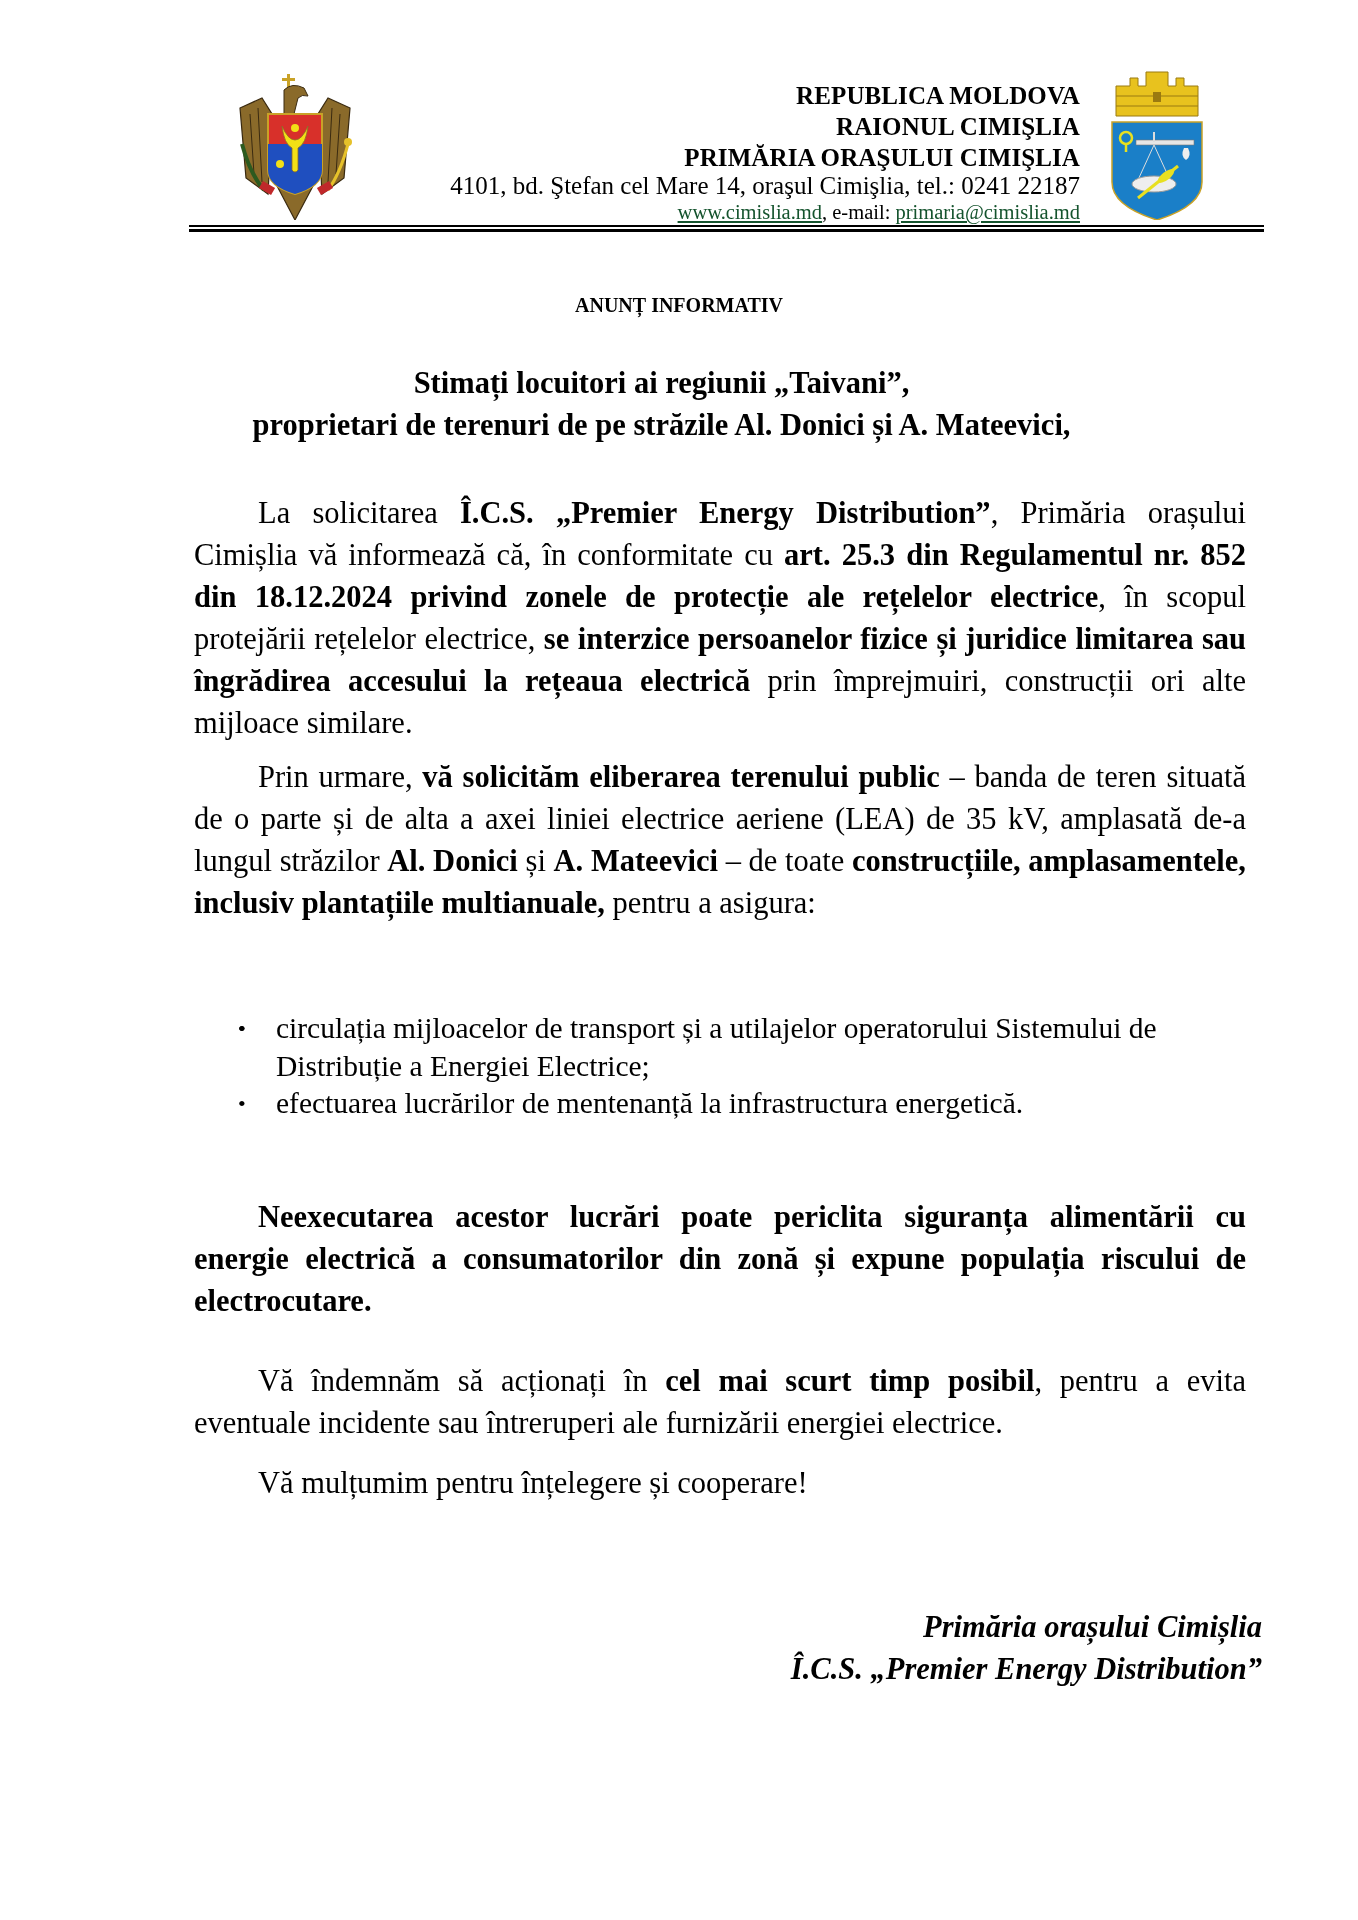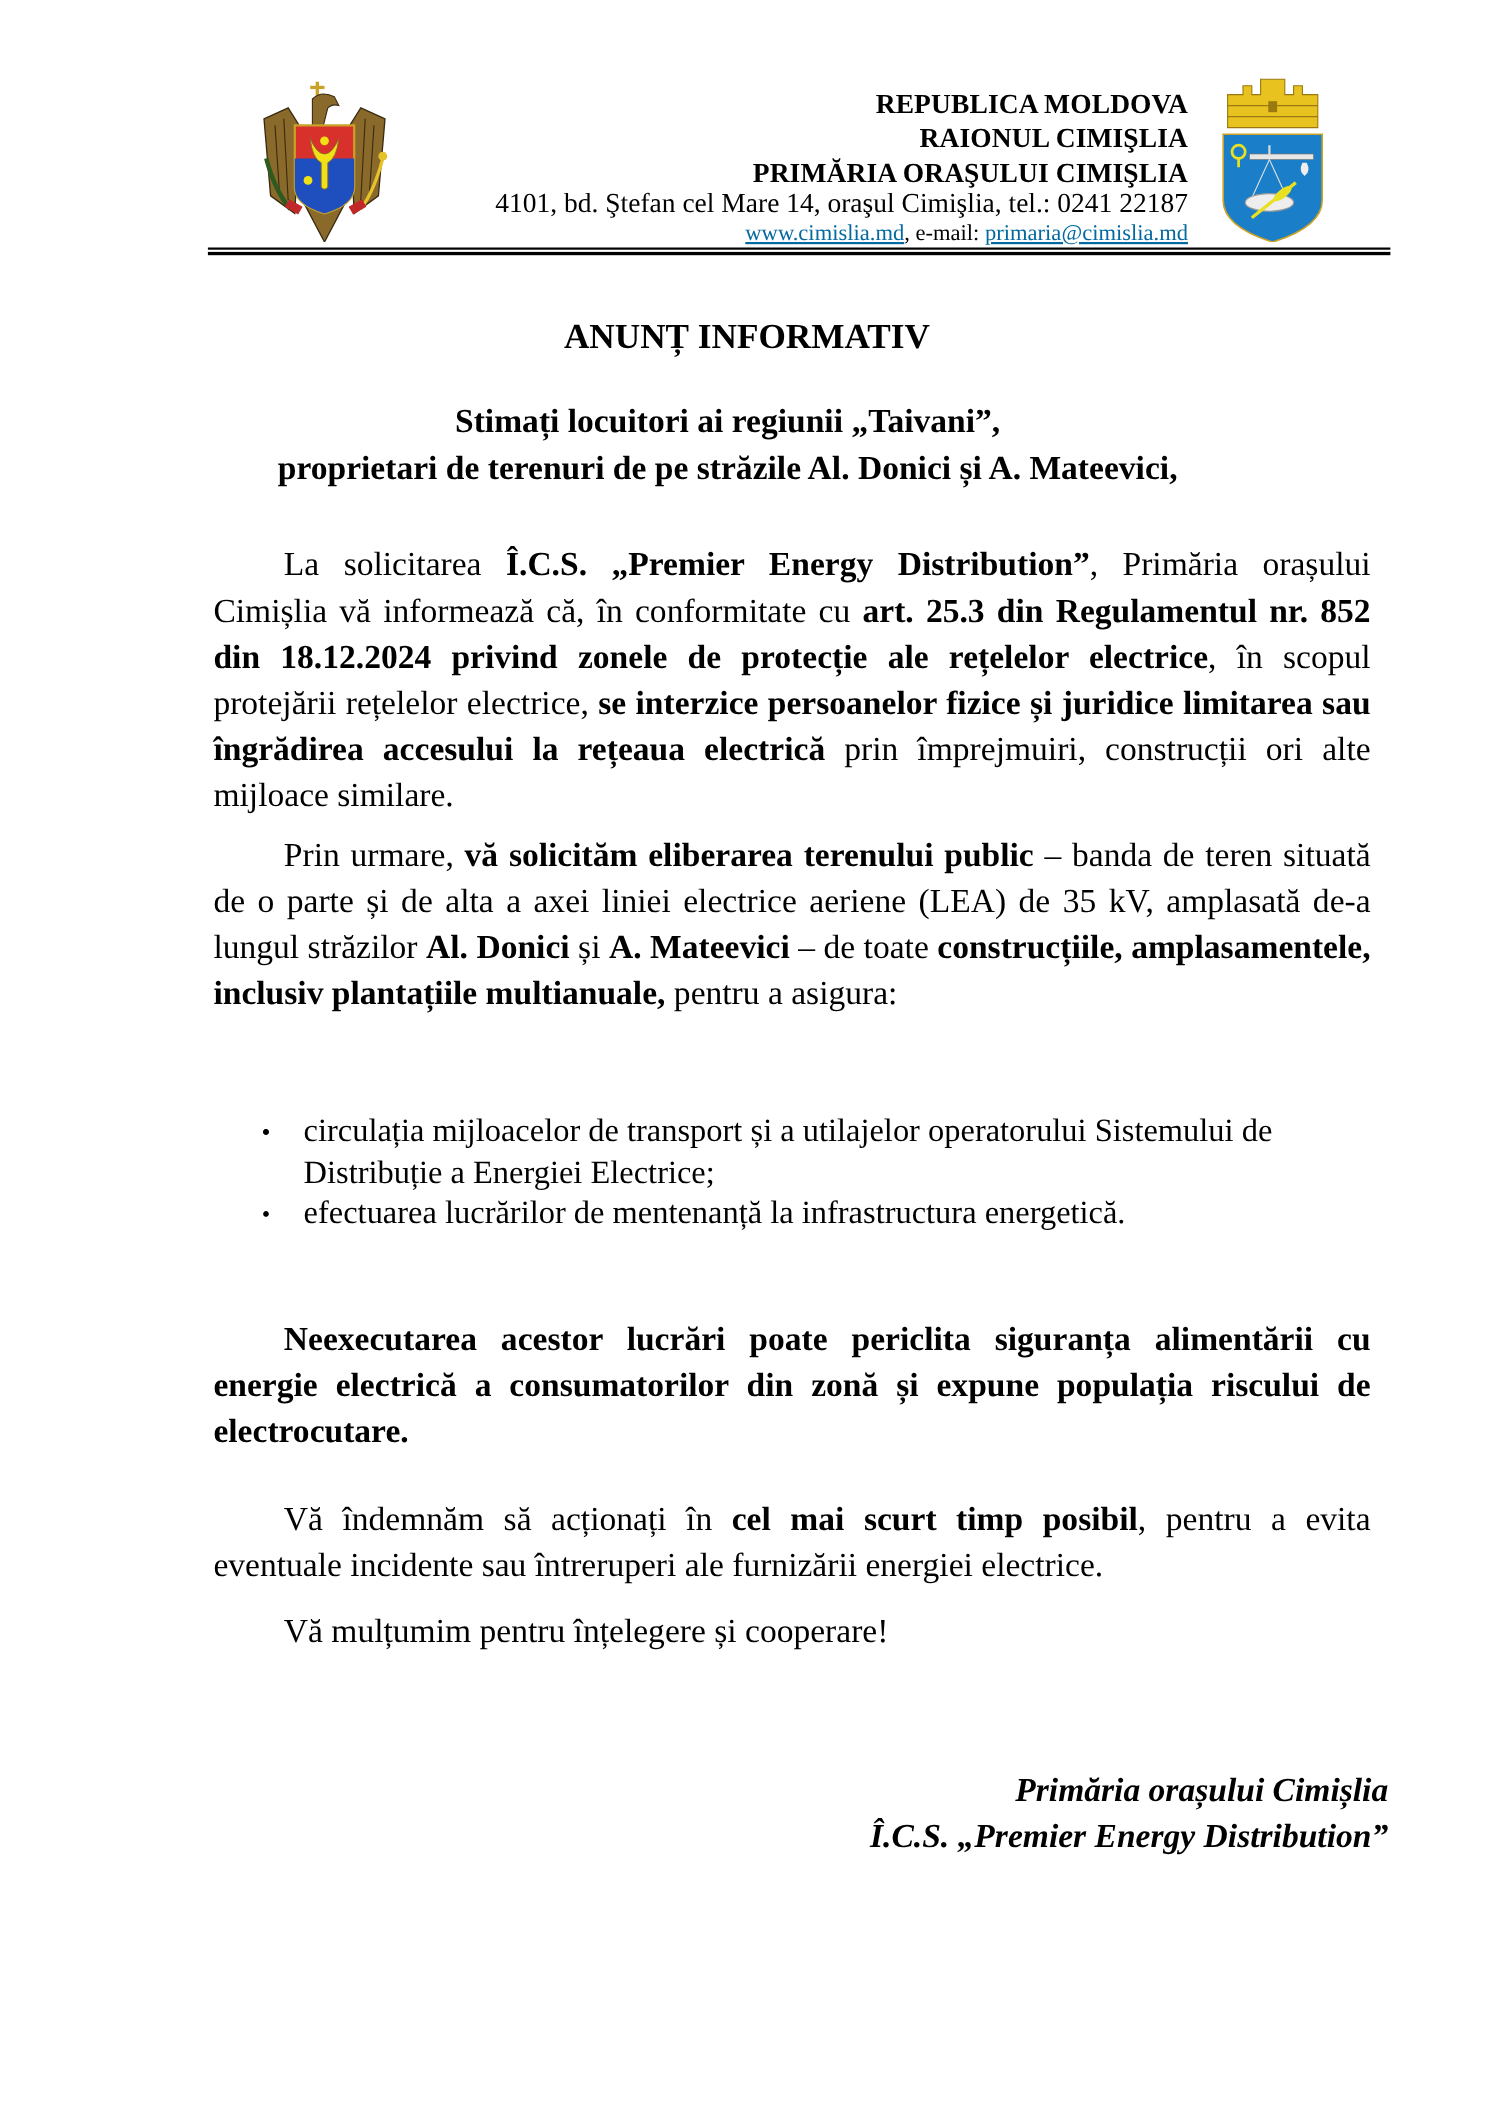--- a/index.html
+++ b/index.html
@@ -7,27 +7,27 @@
          font-family: "Liberation Serif", "DejaVu Serif", serif; color: #000; }
   .abs { position: absolute; }
 
   
   .crest-left { left: 232px; top: 74px; width: 126px; height: 146px; }
   .crest-right { left: 1108px; top: 70px; width: 98px; height: 150px; }
   .header-block { left: 380px; width: 700px; top: 80px; text-align: right; }
   .header-block .h { font-weight: bold; font-size: 25px; line-height: 31px; letter-spacing: 0.1px; }
   .header-block .addr { font-size: 25px; line-height: 26px; }
   .header-block .contact { font-size: 20.5px; line-height: 26px; }
-  .header-block a { color: #0369a1; text-decoration: underline; margin-top: 20px; }
+  .header-block a { color: #14532d; text-decoration: underline; margin-top: 20px; }
   .rule { left: 189px; width: 1075px; top: 225px; height: 8px; }
   .rule .l1 { position: absolute; left: 0; right: 0; top: 0; height: 2px; background: #000; }
   .rule .l2 { position: absolute; left: 0; right: 0; top: 4px; height: 3px; background: #000; }
 
   
-  .title { left: 0; width: 1358px; top: 285px; text-align: center; font-weight: bold; font-size: 32px; line-height: 40px; }
+  .title { left: 0; width: 1358px; top: 285px; text-align: center; font-weight: bold; font-size: 20px; line-height: 40px; }
   .greeting { left: 0; width: 1323px; top: 362px; text-align: center; font-weight: bold; font-size: 30.5px; line-height: 42px; }
   .para { left: 194px; width: 1052px; font-size: 30.5px; line-height: 42px; text-align: justify; }
   .para .indent { display: inline-block; width: 64px; }
   .p1 { top: 492px; }
   .p2 { top: 756px; }
   .bullets { left: 194px; width: 1052px; top: 1010px; font-size: 29.5px; line-height: 37.5px; margin: 0; padding: 0; list-style: none; }
   .bullets li { position: relative; padding-left: 82px; }
   .bullets li .dot { position: absolute; left: 44px; top: 0; font-size: 22px; }
   .p3 { top: 1196px; }
   .p4 { top: 1360px; }

